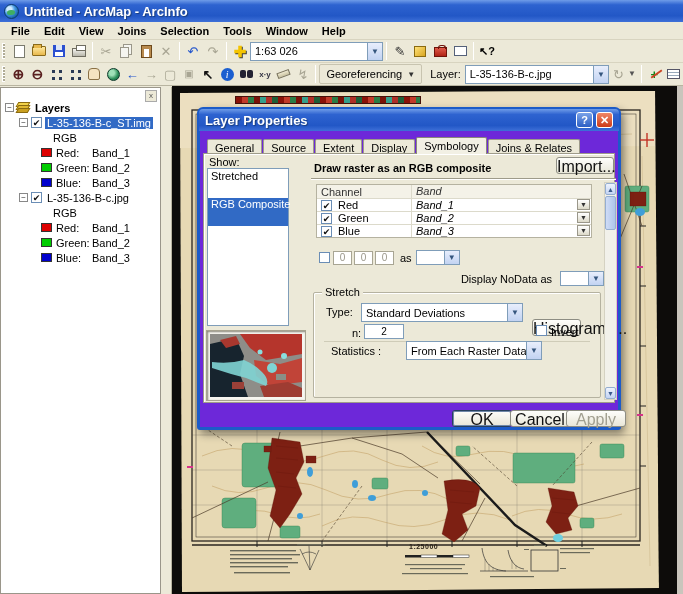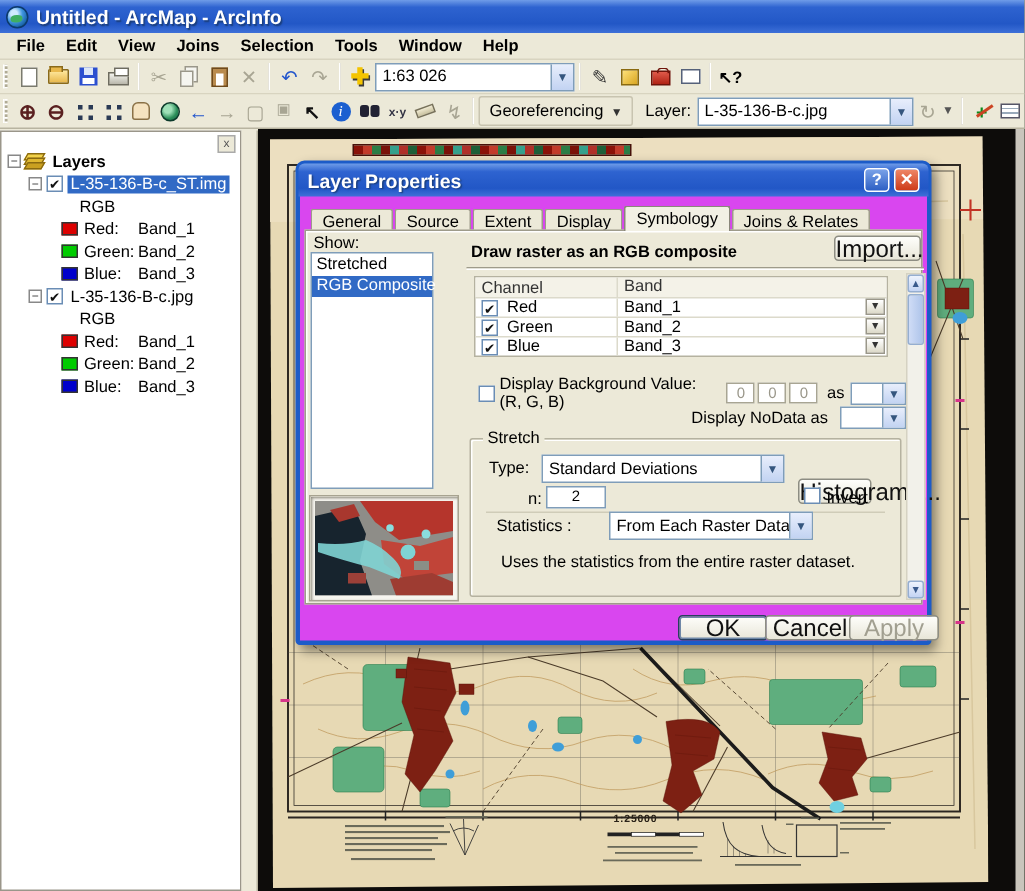--- a/index.html
+++ b/index.html
@@ -85,57 +85,57 @@
   .chlab { width:36px; flex:none; }
   .toc-splitter { position:absolute; left:161px; top:87px; width:11px; height:507px; background:#ece9d8; border-right:1px solid #b8b4a0; }
 
   
   .map { position:absolute; left:172px; top:86px; width:511px; height:508px; background:#0d0c0a; overflow:hidden; }
   .colorbar { position:absolute; left:63px; top:10px; width:186px; height:8px;
     background:repeating-linear-gradient(90deg,#8a1208 0 6px,#c23b2a 6px 12px,#2a7d46 12px 18px,#7a1208 18px 24px,#35a08c 24px 30px,#b03028 30px 36px,#1e5f38 36px 42px); border:1px solid #45110a; }
   .map-scale-text { position:absolute; left:237px; top:457px; font-size:7px; font-weight:bold; color:#2a2218; letter-spacing:.5px; }
 
   
-  .dlg { position:absolute; left:197px; top:107px; width:424px; height:323px; background:#d946ef;
+  .dlg { position:absolute; left:197px; top:107px; width:424px; height:323px; background:#6d28d9;
     border:3px solid #1c5bc8; border-radius:6px 6px 3px 3px; box-shadow:3px 4px 8px rgba(0,0,0,.45); z-index:10; }
   .dlg-title { position:absolute; left:-1px; top:-1px; width:420px; height:22px; border-radius:4px 4px 0 0;
     background:linear-gradient(180deg,#6f9ce8 0%,#2e63d0 25%,#2257c6 75%,#3e70d8 100%);
     display:flex; align-items:center; padding:0 6px; }
   .dlg-title .t { color:#fff; font-weight:bold; font-size:13px; flex:1; text-shadow:1px 1px 1px #1a3d7a; }
   .wbtn { width:17px; height:16px; border:1px solid #fff; border-radius:3px; margin-left:3px;
     color:#fff; font-weight:bold; font-size:11px; line-height:14px; text-align:center; }
   .wbtn.help { background:linear-gradient(#7aa2e8,#2d5fc4); }
   .wbtn.close { background:linear-gradient(#ef8767,#cd3a18); }
 
   .tabs { position:absolute; left:7px; top:27px; display:flex; align-items:flex-end; height:17px; }
   .tab { padding:2px 7px 1px; border:1px solid #9e9b8a; border-bottom:none; border-radius:2px 2px 0 0;
     background:#ece9d8; margin-right:1px; height:15px; }
   .tab.active { height:17px; background:#f2f0e4; border-color:#8a877a; position:relative; z-index:2; }
   .tabpage { position:absolute; left:3px; top:43px; width:412px; height:250px; background:#ece9d8;
     border:1px solid #9e9b8a; box-shadow:inset 1px 1px 0 #fff; }
 
   .show-label { position:absolute; left:5px; top:2px; }
   .listbox { position:absolute; left:3px; top:14px; width:82px; height:158px; background:#fff; border:1px solid #7f9db9; padding-top:1px; }
-  .lb-item { height:14px; line-height:13px; padding:0 3px; white-space:nowrap; }
+  .lb-item { height:28px; line-height:13px; padding:0 3px; white-space:nowrap; }
   .lb-item.sel { background:#316ac5; color:#fff; }
   .preview { position:absolute; left:2px; top:176px; width:100px; height:71px; background:#f6f5ef; border:1px solid #a7a390; box-shadow:inset 1px 1px 2px #8a877a; }
   .preview svg { position:absolute; left:3px; top:3px; }
 
   .heading { position:absolute; left:110px; top:8px; font-weight:bold; }
   .hrline { position:absolute; left:107px; top:24px; width:305px; height:2px; border-top:1px solid #9e9b8a; border-bottom:1px solid #fff; }
   .scrollwrap { position:absolute; left:107px; top:28px; width:293px; height:218px; }
   .vsb { position:absolute; left:400px; top:28px; width:13px; height:218px; background:#f2f1ea; border:1px solid #d5d2c2; }
   .vsb .sarr { position:absolute; left:0; width:11px; height:12px; background:linear-gradient(#eef3fd,#c4d4f4); border:1px solid #95aed0; border-radius:2px; color:#3a5a8c; font-size:7px; text-align:center; line-height:11px; }
   .vsb .thumb { position:absolute; left:0; top:13px; width:11px; height:34px; background:linear-gradient(90deg,#cfdcf6,#aec4ea); border:1px solid #95aed0; border-radius:2px; }
 
   .grid { position:absolute; left:5px; top:2px; width:276px; border:1px solid #b5b2a0; background:#fff; }
   .grow { display:flex; height:13px; align-items:flex-start; border-top:1px solid #dcdacb; }
   .grow.ghead { border-top:none; background:#f4f2e8; color:#333; }
   .gc1 { width:95px; padding-left:4px; display:flex; align-items:center; gap:3px; height:100%; border-right:1px solid #dcdacb; }
-  .gc2 { flex:1; padding-left:4px; }
+  .gc2 { flex:1; padding-left:4px;font-style:italic; }
   .garr { width:13px; height:11px; background:linear-gradient(#fff,#dcd9c8); border:1px solid #9a978a; font-size:7px; line-height:10px; text-align:center; color:#333; margin-right:1px; }
 
   .row-bgv { position:absolute; left:8px; top:68px; width:285px; display:flex; align-items:center; }
   .minifield { width:19px; height:14px; background:#fff; border:1px solid #a8a593; color:#9a978a; font-size:10px; text-align:center; margin-right:2px; padding:0; font-family:"Liberation Sans",sans-serif; }
   .minicombo { width:44px; height:15px; }
   .row-nodata { position:absolute; left:8px; top:89px; width:285px; display:flex; align-items:center; justify-content:flex-end; }
 
   .groupbox { position:absolute; left:2px; top:110px; width:288px; height:106px; border:1px solid #b5b2a0; border-radius:2px; box-shadow:inset 1px 1px 0 #fff; }
   .gb-label { position:absolute; left:8px; top:-7px; background:#ece9d8; padding:0 3px; }
   .xp-btn { height:17px; background:linear-gradient(#fefefb,#e8e6d8); border:1px solid #8d8d83; border-radius:3px;
@@ -612,21 +612,20 @@
                 <span class="cbx">✔</span>
                 <span>Blue</span>
               </span>
             <span class="gc2">Band_3</span>
             <span class="garr">▼</span>
           </div>
         </div>
 
         <div class="row-bgv">
           <span class="cbx" style="color:transparent">✔</span>
-          <span style="margin-right:6px">Display Background Value:(R, G, B)</span>
           <input class="minifield" value="0" style="">
           <input class="minifield" value="0" style="">
           <input class="minifield" value="0" style="">
           <span style="margin:0 4px">as</span>
           <span class="combo minicombo">
               <span class="cval"></span>
               <span class="carr">▼</span>
             </span>
         </div>
 
@@ -649,21 +648,20 @@
           <span class="abs" style="left:38px;top:34px">n:</span>
           <input class="nfield abs" style="left: 50px; top: 31px;" value="2">
           <span class="cbx abs" style="left:222px;top:32px;color:transparent">✔</span>
           <span class="abs" style="left:237px;top:33px">Invert</span>
           <div class="statline"></div>
           <span class="abs" style="left:14px;top:52px;background:#ece9d8;padding:0 3px">Statistics :</span>
           <span class="combo abs" style="left:92px;top:48px;width:136px">
             <span class="cval">From Each Raster Dataset</span>
             <span class="carr">▼</span>
           </span>
-          <span class="abs" style="left:20px;top:76px">Uses the statistics from the entire raster dataset.</span>
         </div>
       </div>
 
       <div class="vsb">
         <span class="sarr" style="top:0">▲</span>
         <span class="thumb"></span>
         <span class="sarr" style="bottom:0">▼</span>
       </div>
     </div>
 

